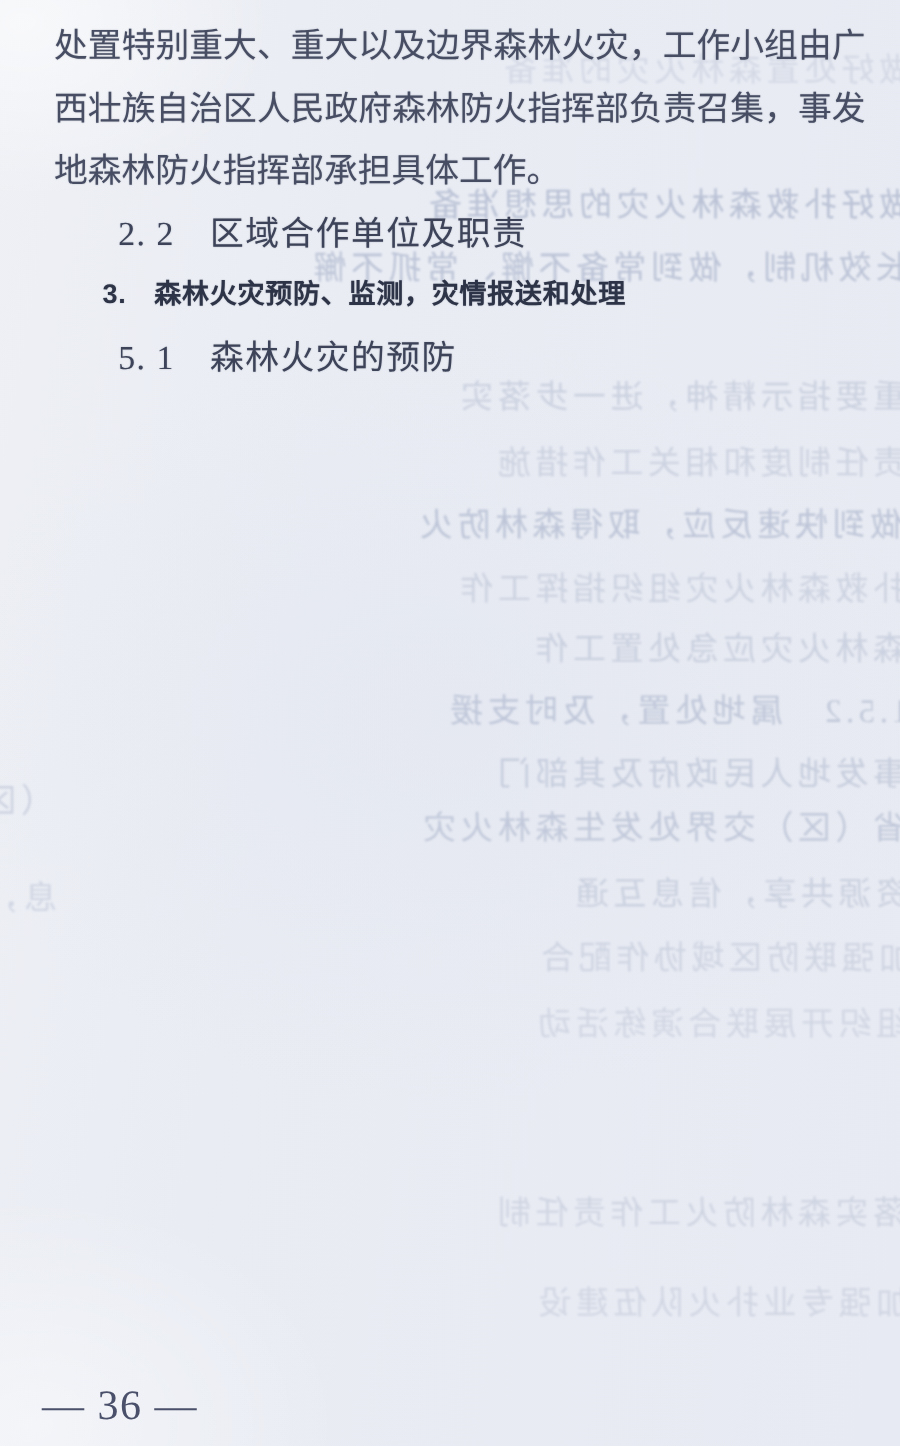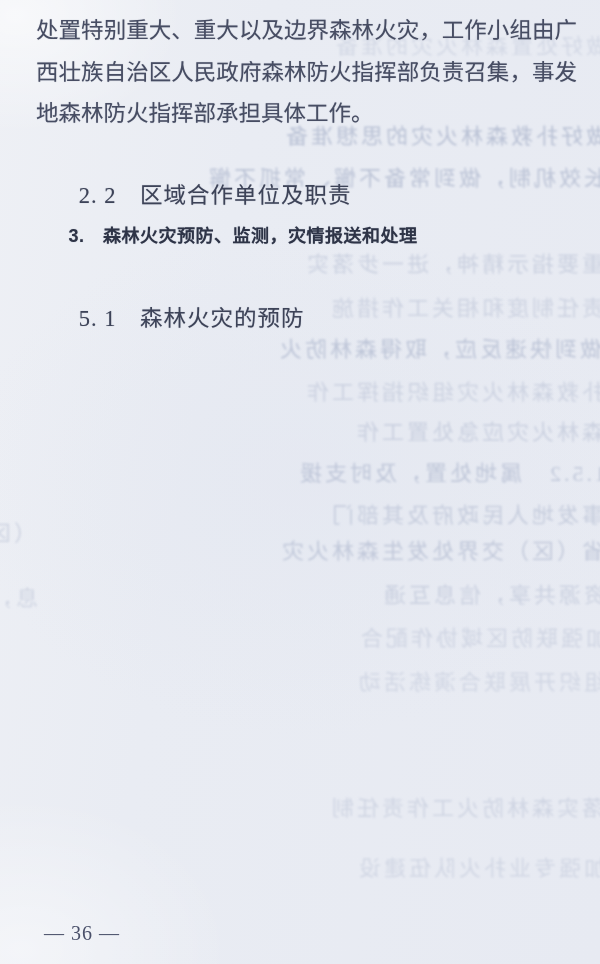--- a/index.html
+++ b/index.html
@@ -24,34 +24,33 @@
     text-align:justify;
     text-align-last:left;
     z-index:2;
   }
   .para{margin:0;}
   .indent{text-indent:2em;}
   .h2{
     text-indent:1.9em;
     color:#3d4358;
     letter-spacing:1px;
-    margin-top:40px;
   }
   .h1{
     text-indent:1.8em;
     font-family:"Liberation Sans","DejaVu Sans",sans-serif;
     font-weight:700;
     color:#2e3447;
     font-size:18px;
     letter-spacing:.5px;
   }
   .folio{
     position:absolute;
-    left:44px; top:922px;
-    font-size:20px;
+    left:28px; top:922px;
+    font-size:28px;
     letter-spacing:1px;
     color:#4a506a;
     z-index:2;
   }
   .bleed{
     position:absolute;
     transform:scaleX(-1);
     color:#8c99b8;
     filter:blur(.8px);
     font-size:22px;

